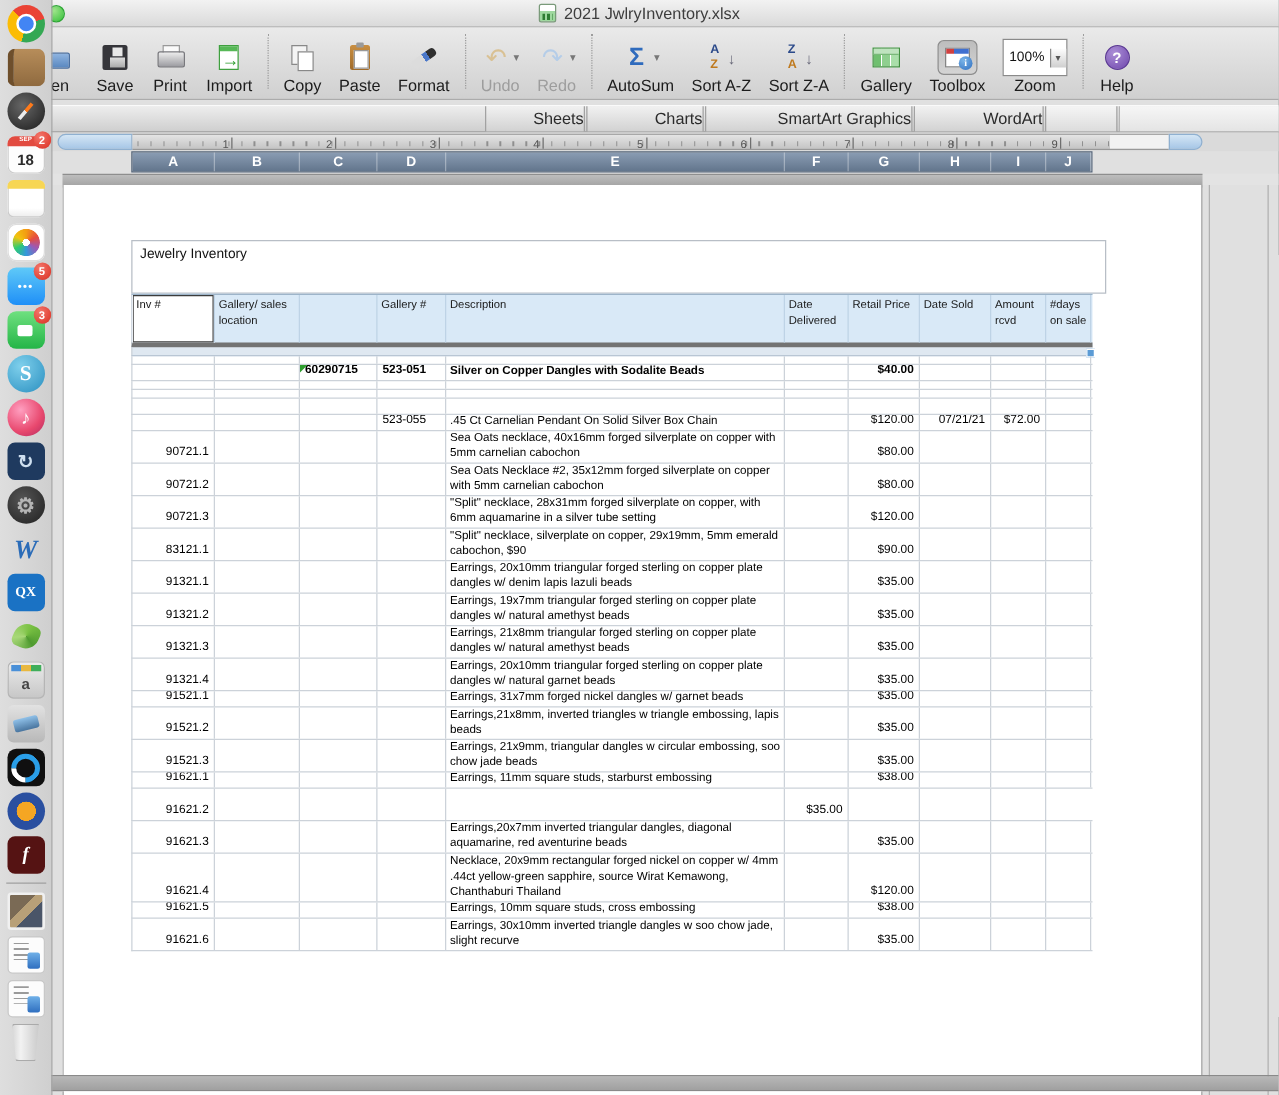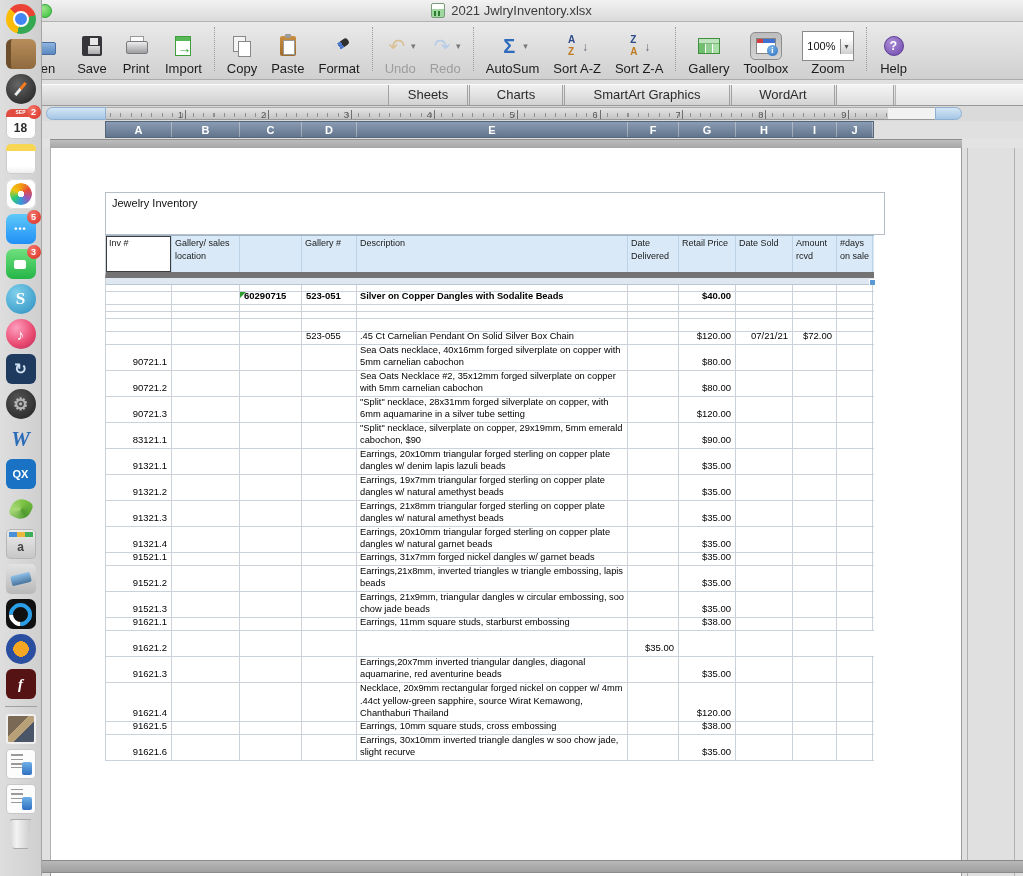--- a/index.html
+++ b/index.html
@@ -88,21 +88,21 @@
   justify-content:center;color:#555;}
 .tbi-help{width:20px;height:20px;border-radius:50%;
   background:radial-gradient(circle at 35% 30%,#ab8ed6,#6f47ad);border:1px solid #5c3a94;}
 .tbi-help::before{content:"?";color:#fff;font-weight:bold;font-size:12px;}
 
 
 .tabband{position:absolute;left:0;top:84px;width:100%;height:22px;
   background:linear-gradient(#ededed,#cfcfcf);border-top:1px solid #fafafa;
   border-bottom:1px solid #999;display:flex;padding-left:388px;}
 .tab{border-left:1px solid #a2a2a2;border-right:1px solid #a2a2a2;margin-right:1px;
-  text-align:center;font-size:13px;color:#2b2b2b;line-height:20px;
+  text-align:right;font-size:13px;color:#2b2b2b;line-height:20px;
   background:linear-gradient(#f1f1f1,#d2d2d2);white-space:nowrap;overflow:hidden;}
 .tab.tail{background:linear-gradient(#f5f5f5,#dcdcdc);}
 .band-rest{flex:1;background:linear-gradient(#f6f6f6,#e4e4e4);border-left:1px solid #b5b5b5;}
 
 
 .ruler-row{position:absolute;left:0;top:106px;width:100%;height:15px;background:#dadada;}
 .r-capL,.r-capR{position:absolute;top:1px;height:13px;
   background:linear-gradient(#d4e6f5,#a6c6e6);border:1px solid #8fb0d0;}
 .r-capL{left:46px;width:60px;border-radius:7px 0 0 7px;}
 .r-capR{left:935px;width:27px;border-radius:0 7px 7px 0;}
@@ -137,21 +137,21 @@
 .vlineB{position:absolute;left:1014px;top:148px;height:728px;border-left:1px solid #b0b0b0;}
 
 
 .sheet{position:absolute;left:105px;top:192px;font-family:"Liberation Sans",sans-serif;}
 .titlebox{position:absolute;left:0;top:0;width:780px;height:43px;border:1px solid #b8bec6;
   background:#fff;font-size:11px;color:#111;padding:4px 0 0 6px;}
 .grid{position:absolute;left:0;top:43px;width:769px;}
 .row{position:relative;border-bottom:1px solid #ccd2d9;border-left:1px solid #ccd2d9;}
 .cell{position:relative;border-right:1px solid #ccd2d9;display:flex;align-items:flex-end;
   overflow:hidden;font-size:9.5px;line-height:12.6px;color:#000;}
-.hrow{background:#d9e9f7;border-top:1px solid #9db4c9;border-bottom:6px solid #737373;height:43px;}
+.hrow{background:#d9e9f7;border-top:1px solid #9db4c9;border-bottom:4px solid #737373;height:43px;}
 .hrow .cell{align-items:flex-start;padding:1px 2px 0 3px;color:#191919;font-size:9px;
   line-height:12.8px;border-right:1px solid #bed3e6;}
 .hrow .cell.first{background:#fff;box-shadow:inset 0 0 0 1px #3c3c3c;}
 .bandrow{height:7px;background:#dfe8f1;border-bottom:1px solid #b9c6d4;border-left:1px solid #ccd2d9;position:relative;}
 .bandrow::after{content:"";position:absolute;right:-2px;bottom:-2px;width:5px;height:5px;
   background:#5b9bd5;border:1px solid #fff;}
 .cell.col-inv,.cell.col-price,.cell.col-sold,.cell.col-amt{justify-content:flex-end;padding:0 4px 1px 0;}
 .cell.col-c,.cell.col-d{padding:0 0 1px 4px;}
 .cell.col-desc{padding:0 2px 1px 3px;font-size:9.3px;}
 .cell.flag::before{content:"";position:absolute;left:0;top:0;border:3px solid transparent;
@@ -196,21 +196,21 @@
 .dk-s-app{border-radius:50%;background:radial-gradient(circle at 35% 30%,#7fd0ec,#2a8fc0);}
 .dk-s-app .dk-label{font-family:"Liberation Serif",serif;font-size:17px;}
 .dk-music{border-radius:50%;background:radial-gradient(circle at 35% 30%,#ff9fc0,#e8486e 60%,#b02a60);}
 .dk-music::after{content:"♪";color:#fff;font-size:15px;}
 .dk-dvd-player{background:#1f3a5f;border-radius:6px;}
 .dk-dvd-player::after{content:"↻";color:#cfe0f0;font-size:15px;}
 .dk-system-preferences{border-radius:50%;background:radial-gradient(circle at 40% 35%,#555,#202020);}
 .dk-system-preferences::after{content:"⚙";color:#b5b5b5;font-size:17px;}
 .dk-word .dk-label{color:#2b6cb8;font-size:21px;font-family:"Liberation Serif",serif;font-style:italic;}
 .dk-quarkxpress{background:#1a72c4;border-radius:6px;}
-.dk-quarkxpress .dk-label{font-size:11px;}
+.dk-quarkxpress .dk-label{font-size:11px;font-family:Liberation Serif, serif;}
 .dk-office-app::after{content:"";width:20px;height:20px;border-radius:55% 25% 55% 25%;
   background:conic-gradient(#7ac143,#4e9a2f,#a8d878,#7ac143);transform:rotate(25deg);}
 .dk-font-book{background:linear-gradient(#ececec,#c6c6c6);border-radius:5px;box-shadow:inset 0 0 0 1px #b5b5b5;}
 .dk-font-book::before{content:"";position:absolute;top:3px;left:3px;right:3px;height:5px;
   background:linear-gradient(90deg,#4a90d8 0 33%,#e8b840 33% 66%,#3fae5a 66%);}
 .dk-font-book .dk-label{color:#444;font-size:12px;margin-top:6px;}
 .dk-image-capture{background:linear-gradient(#e2e2e2,#b8b8b8);border-radius:5px;}
 .dk-image-capture::after{content:"";width:20px;height:10px;border-radius:2px;
   background:linear-gradient(#8fc0e8,#49759f);transform:rotate(-14deg);}
 .dk-quicktime{background:#101010;border-radius:7px;}

